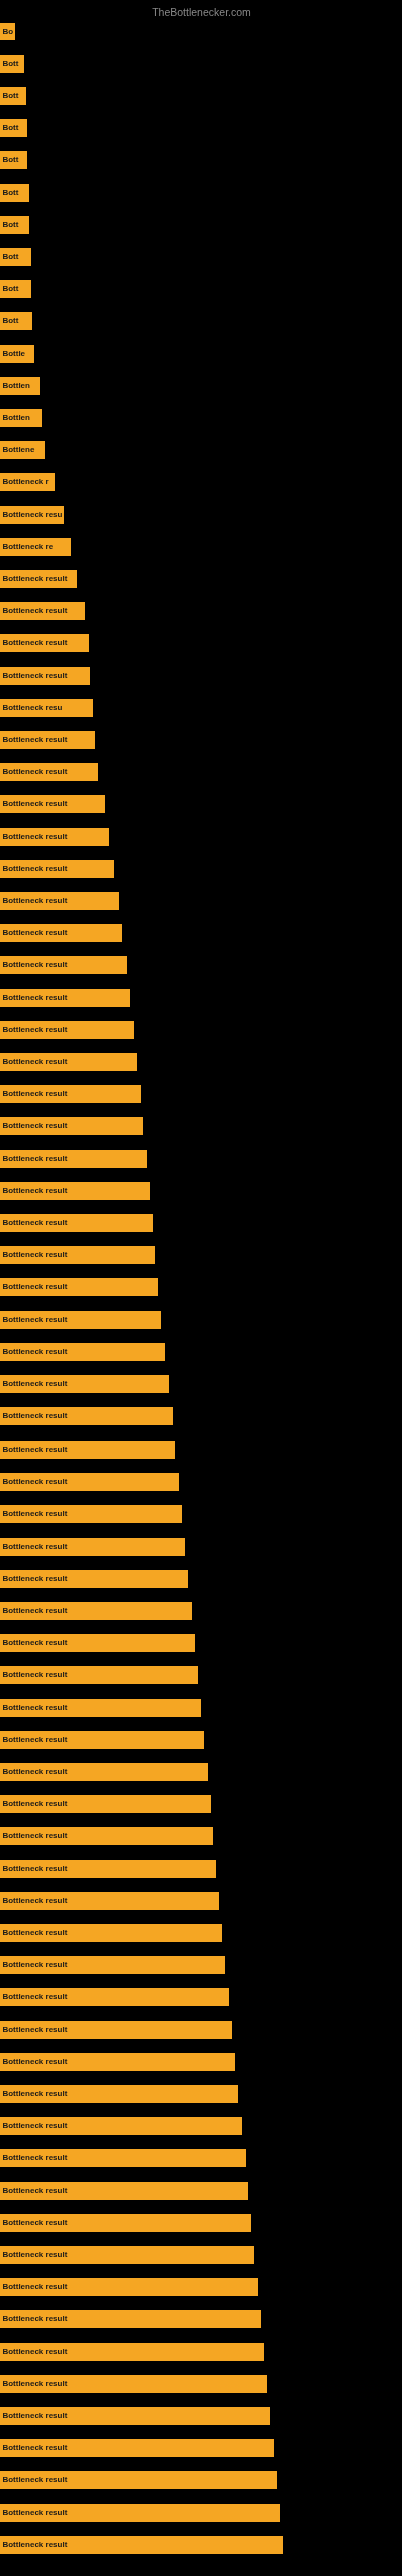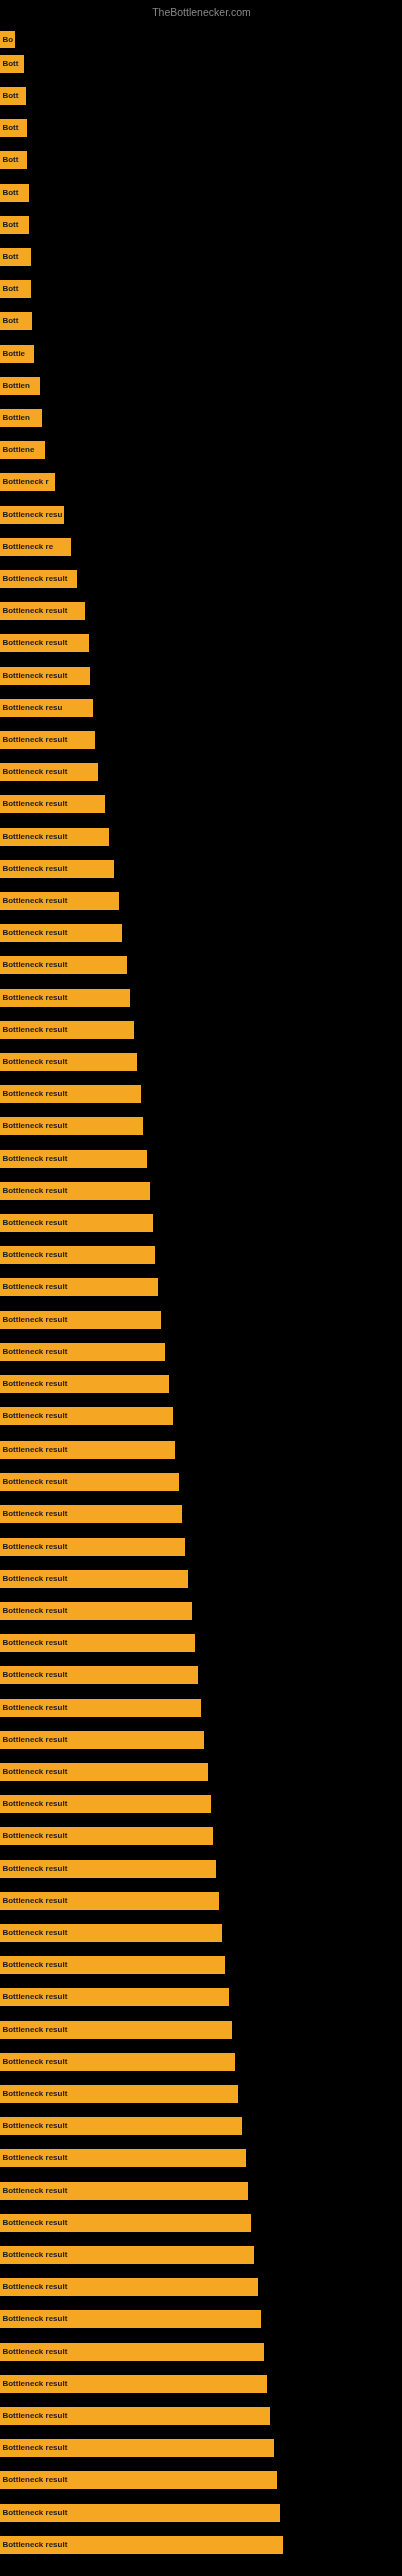--- a/index.html
+++ b/index.html
@@ -44,21 +44,21 @@
       font-size: 8px;
       font-weight: bold;
     }
   </style>
 </head>
 <body>
 
 <div class="site-title">TheBottlenecker.com</div>
 
 <div id="bars-wrapper">
-    <div class="bar-container" style="top: 22.5px; left: 0px; margin-top: 8px;">
+    <div class="bar-container" style="top: 22.5px; left: 0px;">
       <div class="bar" style="width: 14.5px;">
         <span class="bar-label">Bo</span>
       </div>
     </div>
     <div class="bar-container" style="top: 55px; left: 0px;">
       <div class="bar" style="width: 24px;">
         <span class="bar-label">Bott</span>
       </div>
     </div>
     <div class="bar-container" style="top: 87px; left: 0px;">

